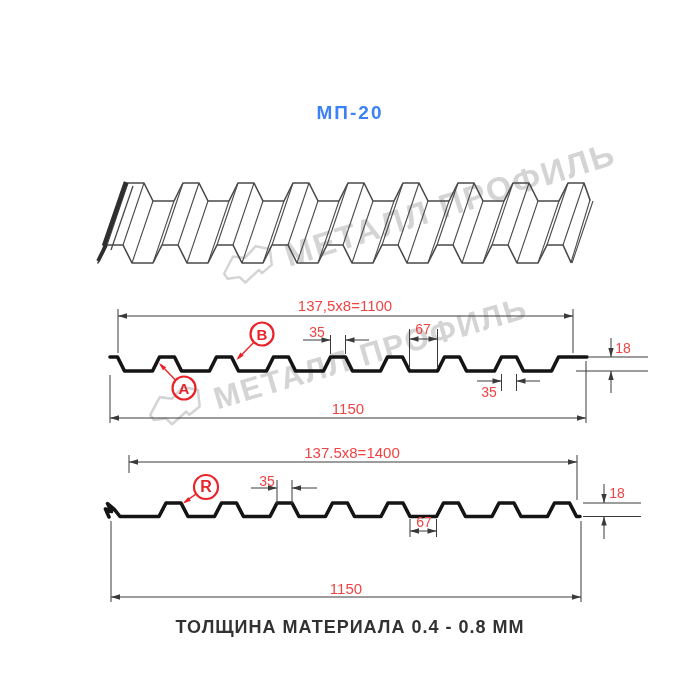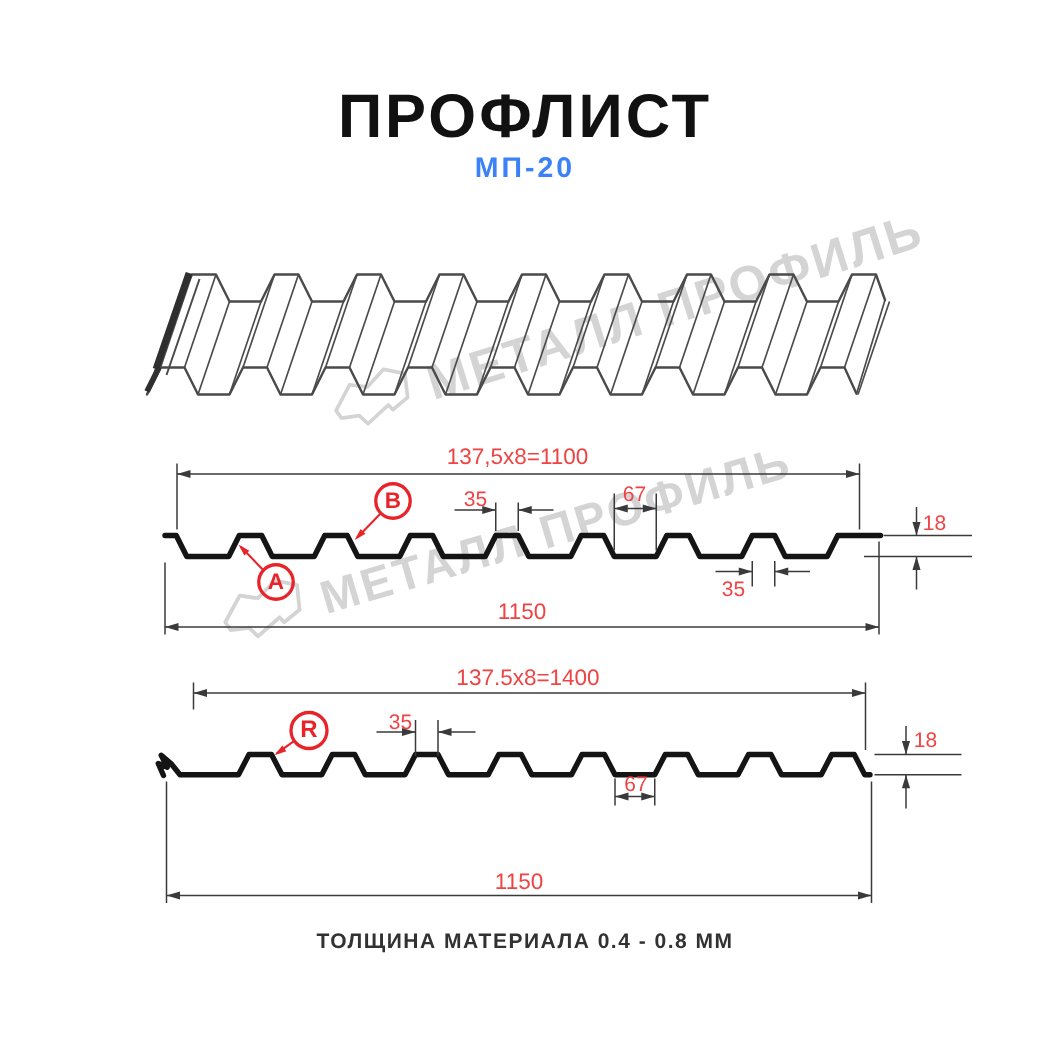--- a/index.html
+++ b/index.html
@@ -3,21 +3,21 @@
 <meta charset="utf-8">
 <style>
   html,body{margin:0;padding:0;background:#fff;}
   .canvas{position:relative;width:700px;height:700px;background:#ffffff;overflow:hidden;
           font-family:"Liberation Sans", sans-serif;}
   .title{position:absolute;left:350px;top:78px;transform:translate(-50%,-50%);
          font-size:41px;font-weight:800;letter-spacing:2px;color:#111;white-space:nowrap;z-index:4;}
   .subtitle{position:absolute;left:350px;top:113px;transform:translate(-50%,-50%);
          font-size:19px;font-weight:700;letter-spacing:2px;color:#3b82f6;white-space:nowrap;z-index:4;}
   .footer{position:absolute;left:350px;top:627px;transform:translate(-50%,-50%);
-         font-size:14px;font-weight:600;letter-spacing:1px;color:#323232;white-space:nowrap;z-index:4;}
+         font-size:18px;font-weight:600;letter-spacing:1px;color:#323232;white-space:nowrap;z-index:4;}
   .lbl{position:absolute;transform:translate(-50%,-50%);font-size:14px;color:#ef4444;
        white-space:nowrap;z-index:3;}
   .lbl.big{font-size:15px;}
   .mk{position:absolute;transform:translate(-50%,-50%);font-size:15px;font-weight:600;
       color:#e8242a;z-index:3;}
   .wm{position:absolute;display:flex;align-items:flex-end;gap:10px;color:#cdcdcd;
       opacity:.85;z-index:1;transform-origin:left center;white-space:nowrap;}
   .wm .wmtext{font-weight:700;letter-spacing:2px;}
   .wm1{left:220px;top:252px;transform:rotate(-17.5deg);}
   .wm1 .wmtext{font-size:33px;}
@@ -153,21 +153,20 @@
       <line x1="583" y1="516.5" x2="641" y2="516.5" stroke="#3a3a3a" stroke-width="1"></line>
       <line x1="604" y1="484" x2="604" y2="503" stroke="#3a3a3a" stroke-width="1"></line>
       <polygon points="604,503 606.7,494 601.3,494" fill="#3a3a3a"></polygon>
       <line x1="604" y1="516.5" x2="604" y2="539" stroke="#3a3a3a" stroke-width="1"></line>
       <polygon points="604,516.5 601.3,525.5 606.7,525.5" fill="#3a3a3a"></polygon>
       <circle cx="206" cy="487" r="12" fill="none" stroke="#e8242a" stroke-width="2.2"></circle>
       <line x1="196.2" y1="493.9" x2="184.5" y2="502.3" stroke="#e8242a" stroke-width="1.4"></line>
       <polygon points="183,503.5 190.87244215791932,500.7954382110563 188.23399055070453,497.02733880732694" fill="#e8242a"></polygon>
     </svg>
 
-  <div class="title">ПРОФЛИСТ</div>
   <div class="subtitle">МП-20</div>
   <div class="footer">ТОЛЩИНА МАТЕРИАЛА 0.4 - 0.8 ММ</div>
 
   <div class="lbl big" style="left:345px;top:305px">137,5x8=1100</div>
   <div class="lbl" style="left:317px;top:332px">35</div>
   <div class="lbl" style="left:423px;top:329px">67</div>
   <div class="lbl" style="left:623px;top:348px">18</div>
   <div class="lbl" style="left:489px;top:392px">35</div>
   <div class="lbl big" style="left:348px;top:408px">1150</div>
 

